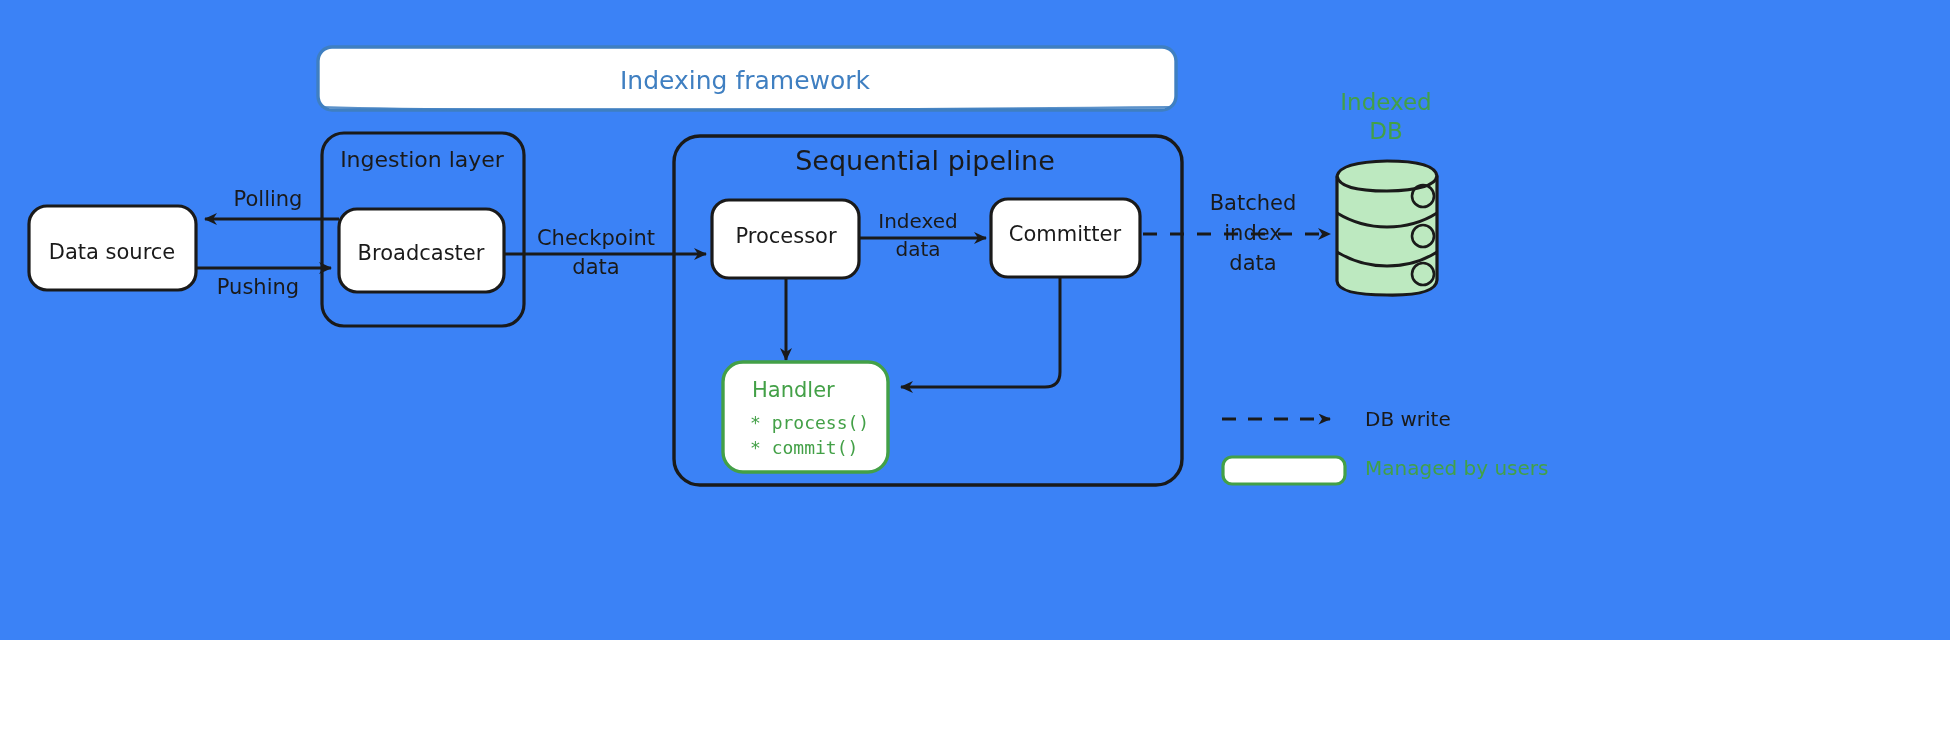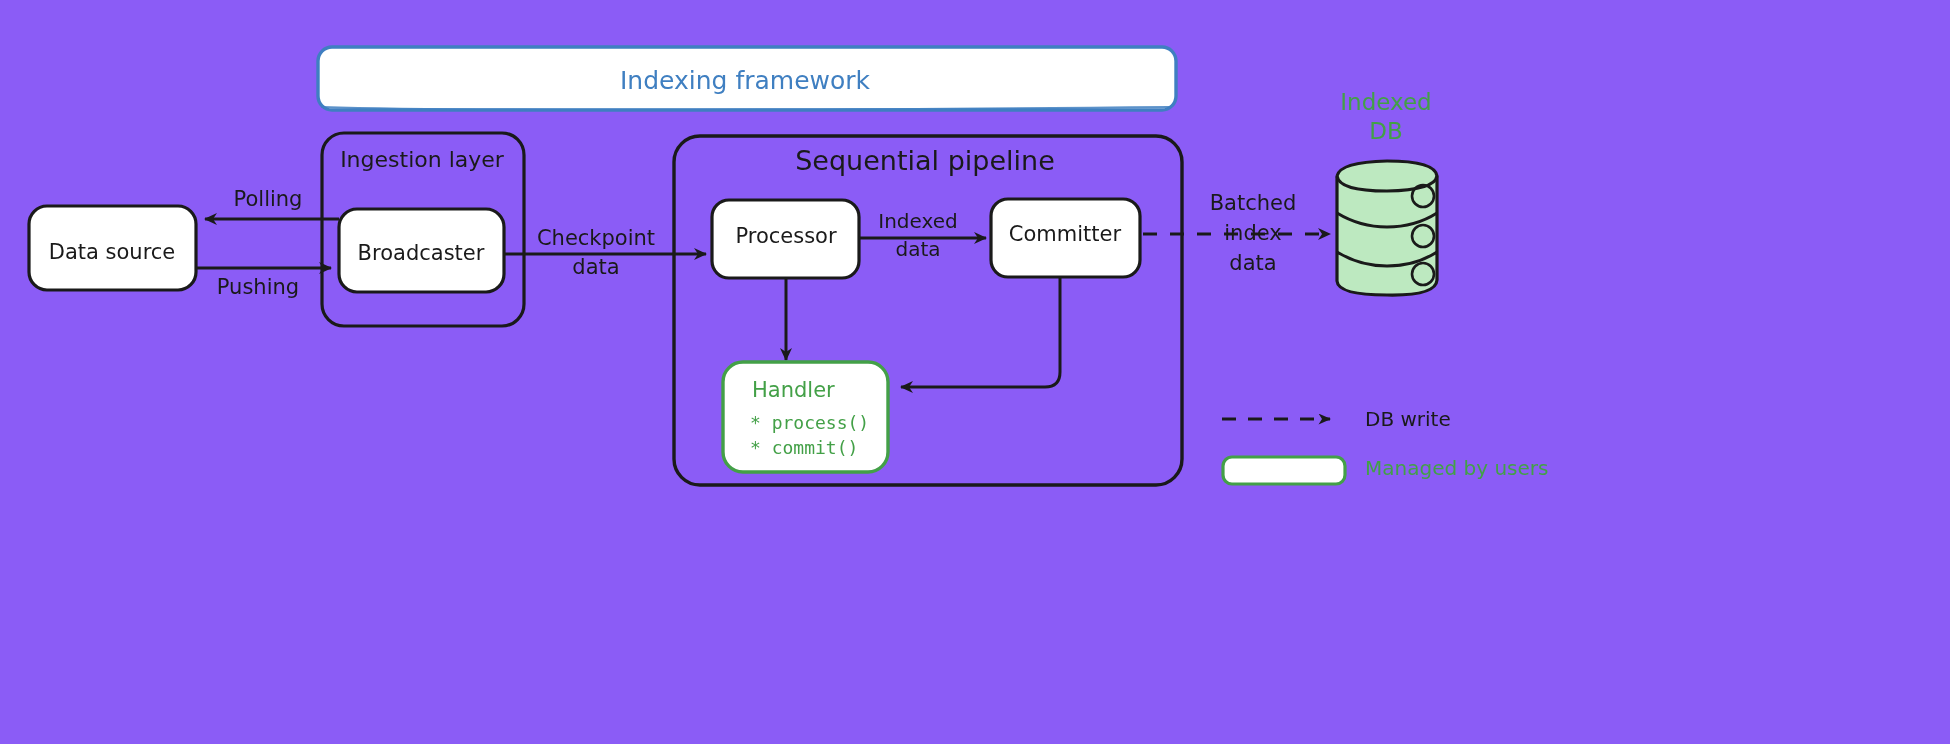--- a/index.html
+++ b/index.html
@@ -9,22 +9,22 @@
   }
   body {
     width: 1950px;
     height: 744px;
     font-family: "DejaVu Sans", sans-serif;
     overflow: hidden;
   }
   #diagram-root {
     position: relative;
     width: 1950px;
-    height: 744px;
-    background: #8b5cf6;
+    height: 640px;
+    background: #3b82f6;
   }
   svg.canvas {
     position: absolute;
     top: 0;
     left: 0;
     width: 1950px;
     height: 744px;
   }
   .hand {
     font-family: "DejaVu Sans", sans-serif;

